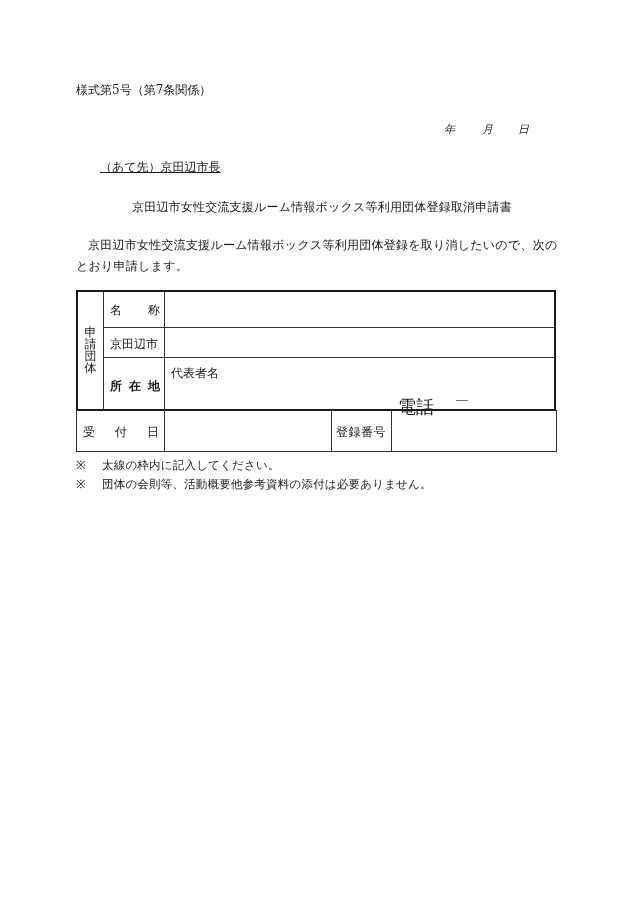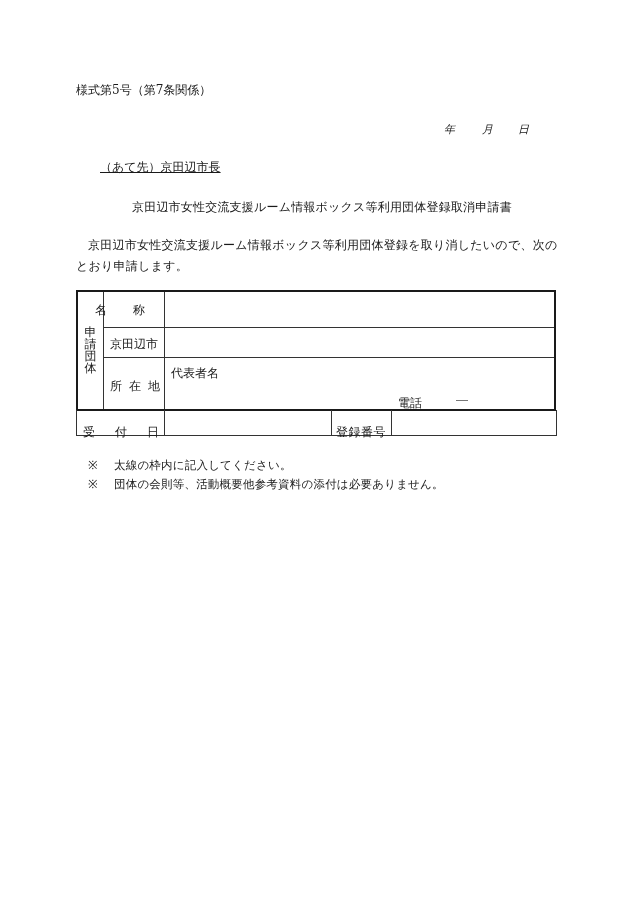--- a/index.html
+++ b/index.html
@@ -23,28 +23,28 @@
   }
   .vline { position: absolute; top: 0; bottom: 0; width: 0; border-left: 1px solid #333; }
   .hline { position: absolute; height: 0; border-top: 1px solid #333; }
   .cell-label { position: absolute; font-size: 12px; line-height: 1; }
   #group-label {
     position: absolute; left: 0; width: 25px; top: 34px;
     display: flex; flex-direction: column; align-items: center; font-size: 12px; line-height: 12px;
   }
   #group-label span { display: block; }
   #address-value { position: absolute; left: 93px; top: 73px; font-size: 12px; }
-  #phone-label { position: absolute; left: 320px; top: 103px; font-size: 12px; }
+  #phone-label { position: absolute; left: 320px; top: 103px; font-size: 18px; }
   #phone-dash { position: absolute; left: 378px; top: 108px; width: 12px; border-top: 1px solid #777; }
 
   #sub-box {
-    position: absolute; left: 76px; top: 410px; width: 481px; height: 26px;
+    position: absolute; left: 76px; top: 410px; width: 481px; height: 42px;
     border: 1px solid #333; border-top: none; box-sizing: border-box;
   }
-  .note { position: absolute; left: 88px; font-size: 11.5px; letter-spacing: 0.2px; }
+  .note { position: absolute; left: 76px; font-size: 11.5px; letter-spacing: 0.2px; }
   .note .mark { display: inline-block; width: 26px; }
 </style>
 </head>
 <body>
 
 <div class="abs" id="form-number">様式第5号（第7条関係）</div>
 
 <div class="abs" id="date-line">
   <span style="width:38px;">年</span><span style="width:36px;">月</span><span>日</span>
 </div>
@@ -61,27 +61,27 @@
   <div class="hline" style="left:25px; right:0; top:35px;"></div>
   <div class="hline" style="left:25px; right:0; top:65px;"></div>
 
   <div id="group-label">
     <span>申</span>
     <span>請</span>
     <span>団</span>
     <span>体</span>
   </div>
 
-  <div class="cell-label" style="left:17px; top:12px; width:50px; text-align:justify; text-align-last:justify; white-space:pre;">名　　称</div>
+  <div class="cell-label" style="left:32px; top:12px; width:50px; text-align:justify; text-align-last:justify; white-space:pre;">名　　称</div>
   <div style="position:absolute; left:88px; right:0; top:0; height:35px;"></div>
 
   <div class="cell-label" style="left:32px; top:46px;">京田辺市</div>
   <div style="position:absolute; left:88px; right:0; top:36px; height:29px;"></div>
 
-  <div class="cell-label" style="left:32px; top:88px; width:50px; text-align:justify; text-align-last:justify;">所 在 地</div>
+  <div class="cell-label" style="left:32px; top:88px; width:50px; text-align:justify; text-align-last:justify;font-weight:bold;">所 在 地</div>
   <div id="address-value">代表者名</div>
   <div id="phone-label">電話</div>
   <div id="phone-dash"></div>
 </div>
 
 <div id="sub-box">
   <div class="vline" style="left:87px;"></div>
   <div class="vline" style="left:254px;"></div>
   <div class="vline" style="left:314px;"></div>
 

